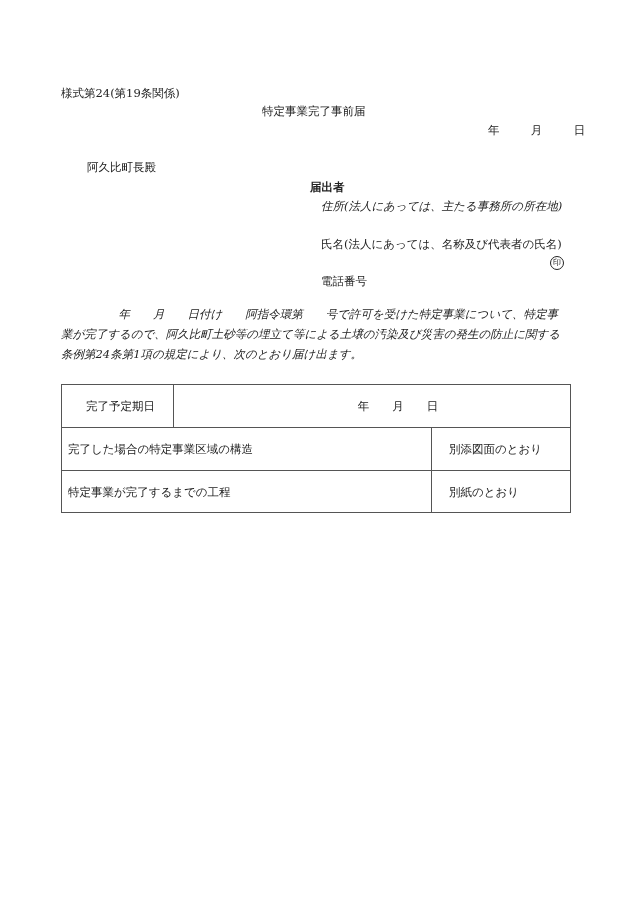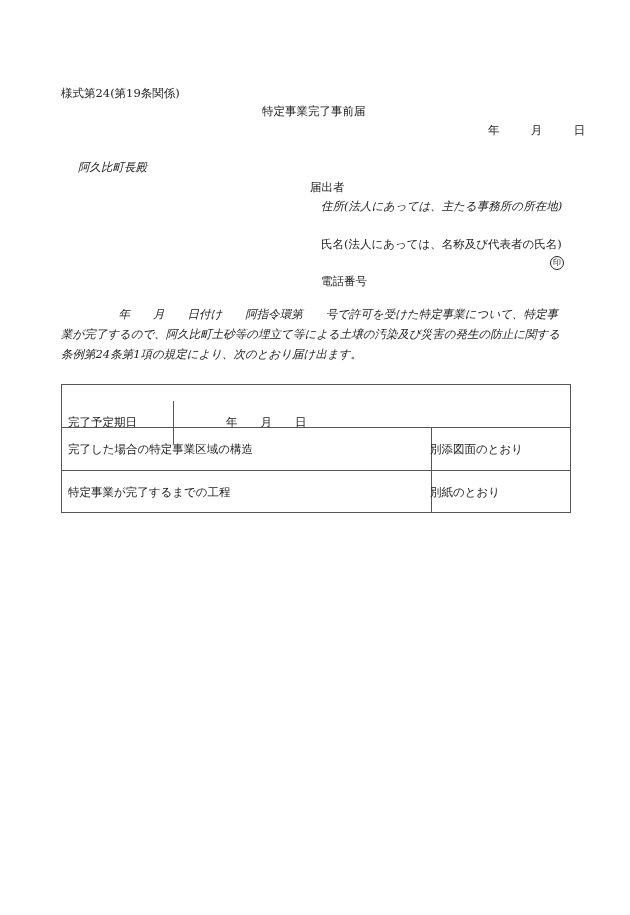--- a/index.html
+++ b/index.html
@@ -6,43 +6,43 @@
     body {
       width: 630px; height: 915px; position: relative; overflow: hidden;
       font-family: "DejaVu Serif", "Liberation Serif", serif;
       color: #222222; font-size: 11.5px;
     }
     .abs { position: absolute; white-space: nowrap; line-height: 14px; }
     .form-no { left: 61px; top: 86px; }
     .title { left: 262px; top: 104px; }
     .date { left: 488px; top: 123px; }
     .date span, .tbl-date span, .p-date span { display: inline-block; }
-    .addressee { left: 78px; top: 160px; font-style: italic; }
-    .applicant-label { left: 310px; top: 180px; }
+    .addressee { left: 87px; top: 160px; }
+    .applicant-label { left: 310px; top: 180px; font-weight: bold; }
     .address-label { left: 321px; top: 199px; font-style: italic; }
     .name-label { left: 321px; top: 237px; }
     .seal {
       left: 550px; top: 256px; width: 12px; height: 12px; border: 1px solid #222;
       border-radius: 50%; font-size: 8px; line-height: 12px; text-align: center;
     }
     .phone-label { left: 321px; top: 274px; }
     .para { left: 61px; top: 304px; line-height: 20px; width: 515px; white-space: normal; font-style: italic; }
     .para .line { display: block; white-space: nowrap; }
     .table {
       position: absolute; left: 61px; top: 384px; width: 510px; height: 129px;
       border: 1px solid #555; box-sizing: border-box;
     }
     .row { position: absolute; left: 0; width: 100%; height: 43px; box-sizing: border-box; }
     .row + .row { border-top: 1px solid #555; }
     .cell { position: absolute; top: 0; height: 100%; box-sizing: border-box; line-height: 42px; padding-left: 6px; }
-    .r1 { top: 16px; } .r2 { top: 42px; } .r3 { top: 85px; }
+    .r1 { top: 0; text-align: center; } .r2 { top: 42px; } .r3 { top: 85px; }
     .c-label1 { left: 0; width: 112px; border-right: 1px solid #555; }
     .c-date { left: 112px; width: 396px; padding-left: 52px; }
     .c-label-wide { left: 0; width: 370px; border-right: 1px solid #555; }
-    .c-value { left: 362px; width: 138px; }
+    .c-value { left: 381px; width: 138px; }
   </style>
 </head>
 <body>
 
 <div class="abs form-no">様式第24(第19条関係)</div>
 <div class="abs title">特定事業完了事前届</div>
 <div class="abs date">
   <span>年</span>
   <span style="width:24px"></span>
   <span>月</span>

